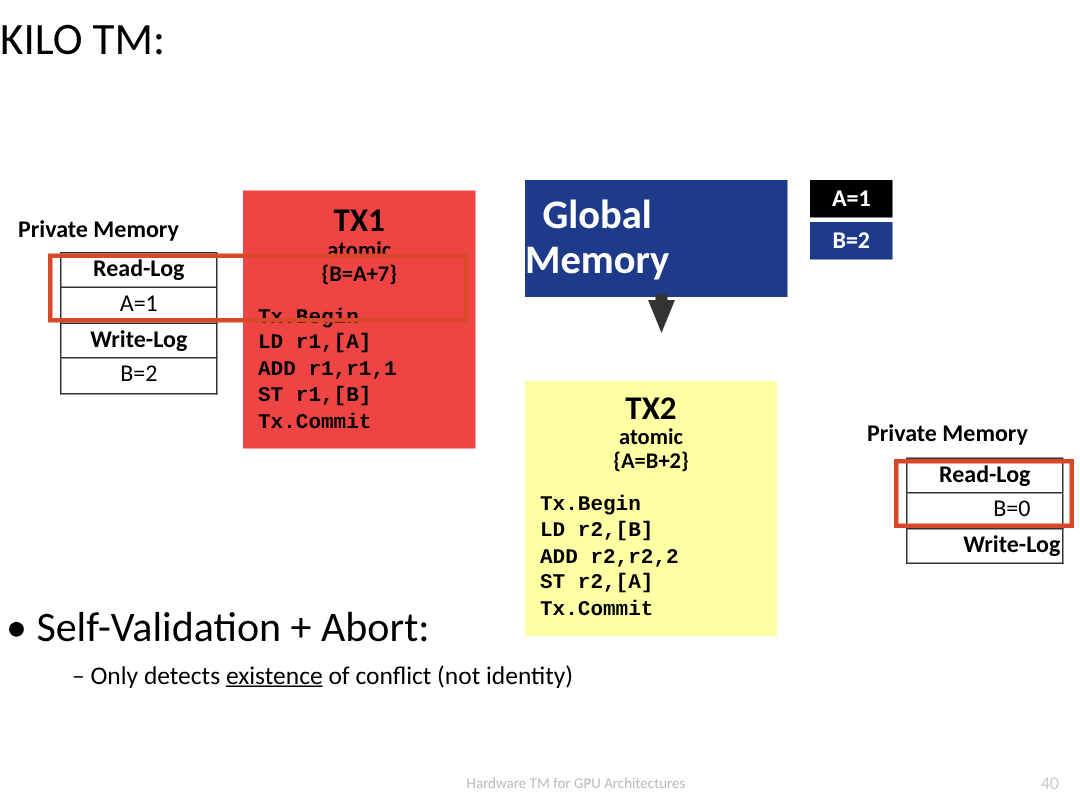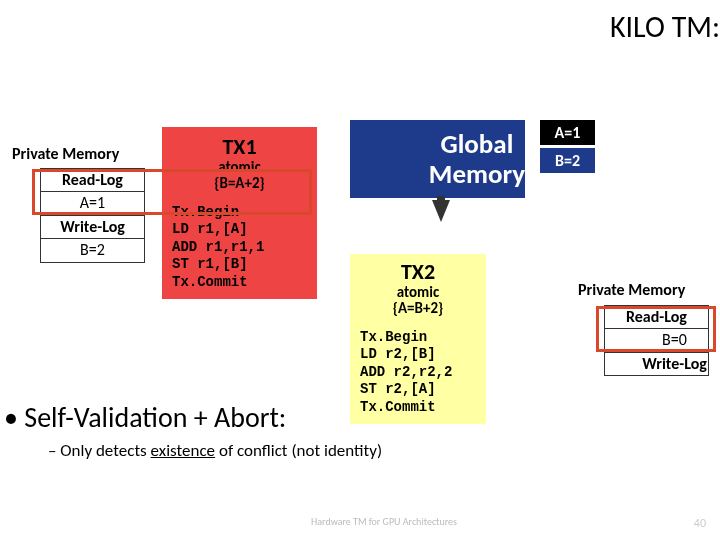--- a/index.html
+++ b/index.html
@@ -1,17 +1,17 @@
 <!DOCTYPE html>
 <html><head>
 <meta charset="utf-8">
 <style>
   * { box-sizing: border-box; margin: 0; padding: 0; }
   body { width: 720px; height: 540px; font-family: "Segoe UI", Calibri, Arial, sans-serif; background: #fff; position: relative; overflow: hidden; }
-  .title { position: absolute; top: 10px; left: 0; right: 0; text-align: right; font-size: 30px; line-height: 1.15; }
+  .title { position: absolute; top: 10px; left: 0; right: 0; text-align: left; font-size: 30px; line-height: 1.15; }
   .abs { position: absolute; }
 
   
   .pm-left-label { top: 144px; left: 12px; font-size: 16px; font-weight: bold; }
   .pm-left { top: 168px; left: 40px; width: 105px; text-align: center; font-size: 16px; }
   .pm-left .row { border: 1.5px solid #333; padding: 2px 0; line-height: 1.15; }
   .pm-left .hdr { font-weight: bold; }
   .pm-left .stack .row + .row { border-top: none; }
 
   
@@ -21,27 +21,27 @@
   .pm-right .hdr { font-weight: bold; }
   .pm-right .stack .row + .row { border-top: none; padding-left: 36px; }
 
   
   .tx1 { top: 127px; left: 162px; width: 155px; background: #ef4444; padding: 6px 10px 8px 10px; text-align: center; }
   .tx1 .name { font-size: 22px; font-weight: bold; }
   .tx1 .atomic { font-size: 15px; font-weight: bold; line-height: 1.05; }
   .tx1 .code { text-align: left; font-family: "Courier New", monospace; font-size: 14px; font-weight: bold; margin-top: 12px; line-height: 1.25; white-space: pre; }
 
   
-  .tx2 { top: 254px; left: 350px; width: 136px; background: #ffffa3; padding: 4px 10px 8px 10px; text-align: center; }
+  .tx2 { top: 254px; left: 350px; width: 168px; background: #ffffa3; padding: 4px 10px 8px 10px; text-align: center; }
   .tx2 .name { font-size: 22px; font-weight: bold; }
   .tx2 .atomic { font-size: 15px; font-weight: bold; line-height: 1.05; }
   .tx2 .code { text-align: left; font-family: "Courier New", monospace; font-size: 14px; font-weight: bold; margin-top: 12px; line-height: 1.25; white-space: pre; }
 
   
-  .gm { top: 120px; left: 350px; width: 175px; height: 78px; background: #1e3a8a; color: #fff; font-size: 27px; font-weight: bold; text-align: center; display: flex; align-items: center; justify-content: flex-end; line-height: 1.1; }
+  .gm { top: 120px; left: 350px; width: 175px; height: 78px; background: #1e3a8a; color: #fff; font-size: 27px; font-weight: bold; text-align: center; display: flex; align-items: center; justify-content: flex-start; line-height: 1.1; }
 
   
   .ab { top: 120px; left: 540px; width: 55px; text-align: center; font-size: 16px; font-weight: bold; color: #fff; }
   .ab .cell { padding: 3px 0; }
   .ab .a { background: #000; }
   .ab .b { background: #1e3a8a; margin-top: 3px; }
 
   
   .hl { border: 3px solid #d9482b; pointer-events: none; }
   .hl1 { top: 169px; left: 32px; width: 280px; height: 46px; }
@@ -73,21 +73,21 @@
     <div class="row hdr">Read-Log</div>
     <div class="row">A=1</div>
     <div class="row hdr">Write-Log</div>
     <div class="row">B=2</div>
   </div>
 </div>
 
 <div class="abs tx1">
   <div class="name">TX1</div>
   <div class="atomic">atomic</div>
-  <div class="atomic">{B=A+2}</div>
+  <div class="atomic">{B=A+7}</div>
   <div class="code">Tx.Begin
 LD r1,[A]
 ADD r1,r1,1
 ST r1,[B]
 Tx.Commit</div>
 </div>
 
 <div class="abs gm">
   <span style="white-space:pre-line;">Global
 Memory</span>

